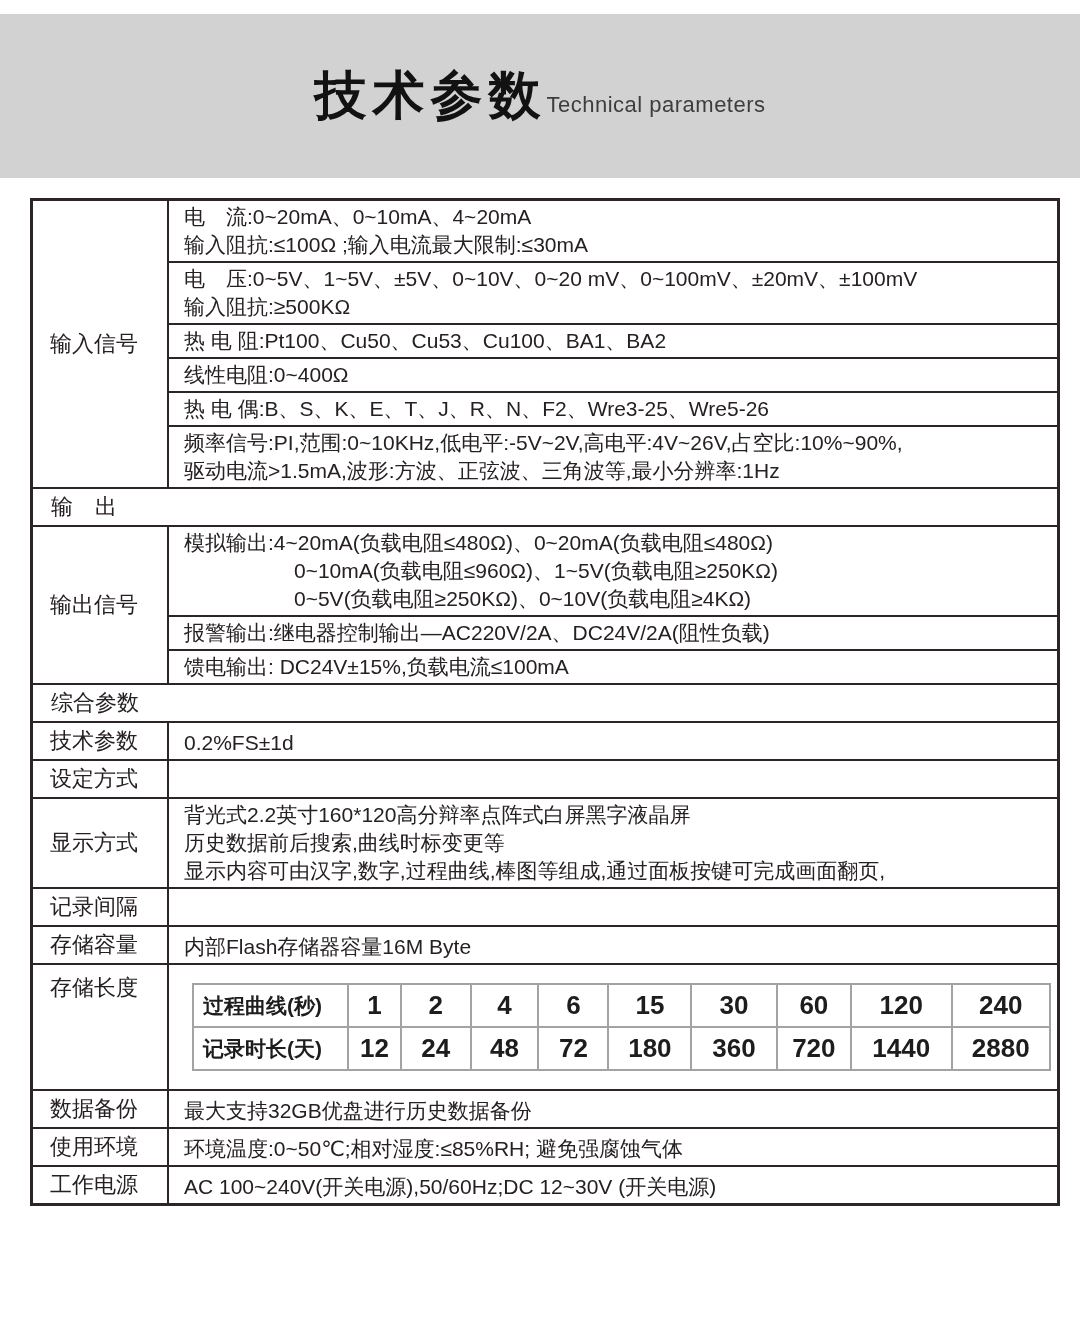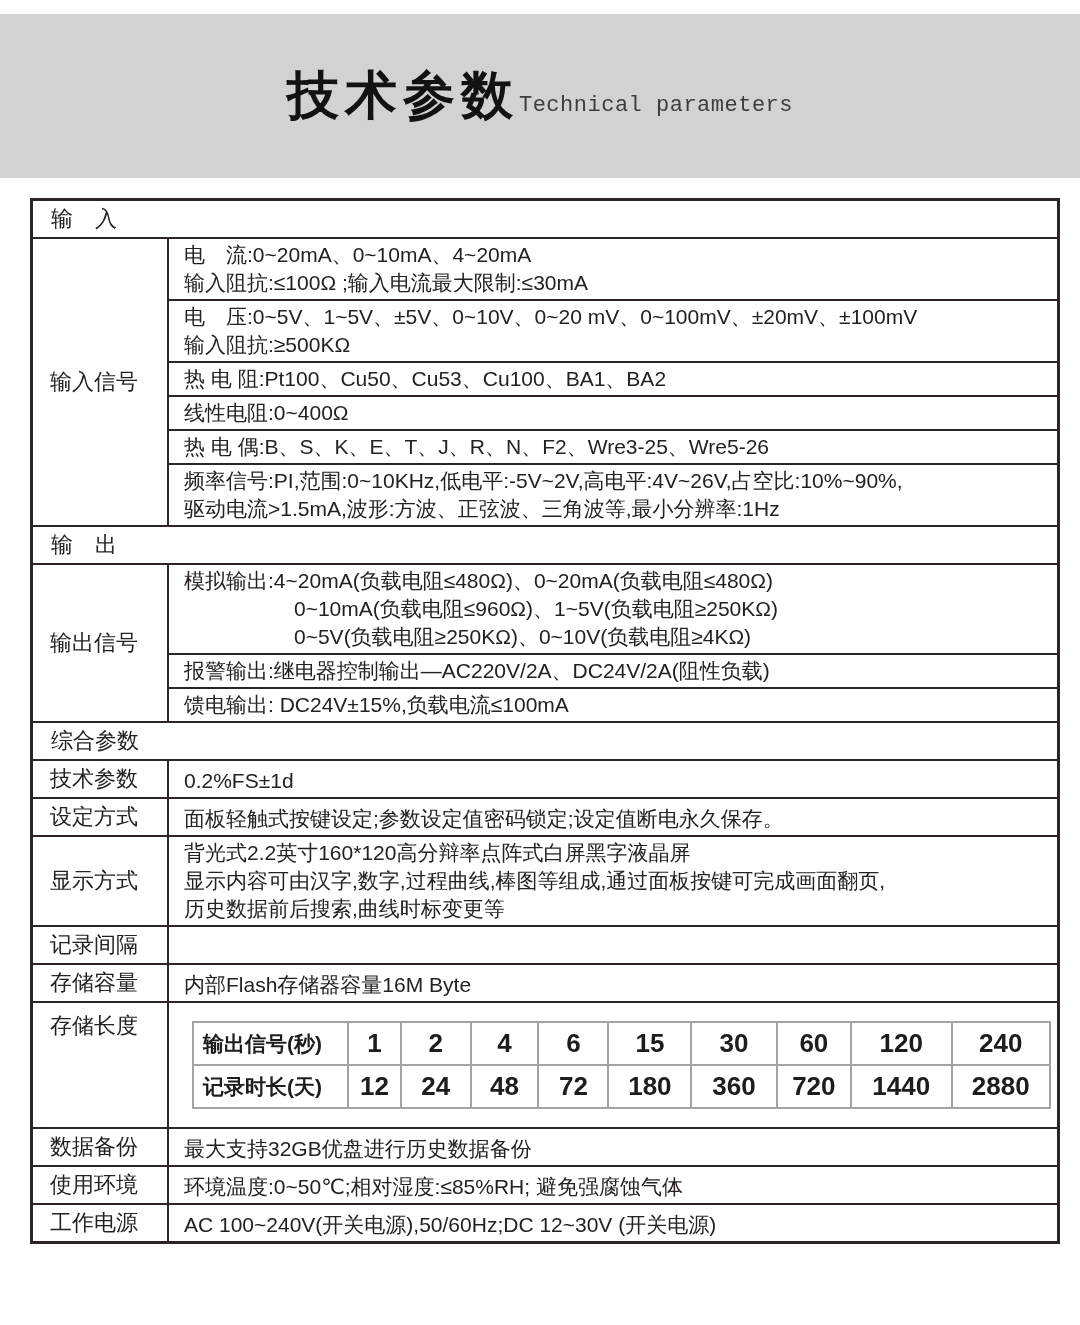--- a/index.html
+++ b/index.html
@@ -13,21 +13,21 @@
   }
   .title-band {
     position:absolute; left:0; top:14px; width:1080px; height:164px;
     background:var(--band,#d2d2d2);
     display:flex; flex-direction:row; align-items:center; justify-content:center;
   }
   .title-zh {
     font-size:52px; font-weight:bold; letter-spacing:6px;
     color:#121212; line-height:1.15;
   }
-  .title-en { font-size:22px; color:#3d3d3d; margin-top:18px; letter-spacing:0.5px;font-family:Liberation Mono, monospace; }
+  .title-en { font-size:22px; color:#3d3d3d; margin-top:18px; letter-spacing:0.5px; }
 
   .spec-table {
     position:absolute; left:30px; top:198px; width:1030px;
     border:3px solid var(--line,#2c2427);
     background:#ffffff;
   }
   .row { display:flex; border-top:2px solid var(--line,#2c2427); font-size:21px; align-items:stretch; }
   .row:first-child { border-top:none; }
 
   .sec-label {
@@ -66,23 +66,20 @@
 </head>
 <body>
 
 <header class="title-band">
   <div class="title-zh">技术参数</div>
   <div class="title-en">Technical parameters</div>
 </header>
 
 <div class="spec-table">
 
-  <div class="row">
-    <div class="sec-label">输　入</div>
-  </div>
 
   <div class="row">
     <div class="label">输入信号</div>
     <div class="items">
       <div class="item">
         <div class="line">电　流:0~20mA、0~10mA、4~20mA</div>
         <div class="line">输入阻抗:≤100Ω ;输入电流最大限制:≤30mA</div>
       </div>
       <div class="item">
         <div class="line">电　压:0~5V、1~5V、±5V、0~10V、0~20 mV、0~100mV、±20mV、±100mV</div>
@@ -131,31 +128,28 @@
 
   <div class="row">
     <div class="label">技术参数</div>
     <div class="content">
       <div class="line">0.2%FS±1d</div>
     </div>
   </div>
 
   <div class="row">
     <div class="label">设定方式</div>
-    <div class="content">
-      <div class="line">面板轻触式按键设定;参数设定值密码锁定;设定值断电永久保存。</div>
-    </div>
   </div>
 
   <div class="row">
     <div class="label">显示方式</div>
     <div class="content">
       <div class="line">背光式2.2英寸160*120高分辩率点阵式白屏黑字液晶屏</div>
+      <div class="line">历史数据前后搜索,曲线时标变更等</div>
       <div class="line">显示内容可由汉字,数字,过程曲线,棒图等组成,通过面板按键可完成画面翻页,</div>
-      <div class="line">历史数据前后搜索,曲线时标变更等</div>
     </div>
   </div>
 
   <div class="row">
     <div class="label">记录间隔</div>
   </div>
 
   <div class="row">
     <div class="label">存储容量</div>
     <div class="content">
@@ -174,21 +168,21 @@
             <col style="width:62px">
             <col style="width:64px">
           <col style="width:76px">
             <col style="width:78px">
             <col style="width:68px">
             <col style="width:92px">
             <col style="width:90px">
         </colgroup>
         <tbody>
             <tr>
-          <td class="ih">输出信号(秒)</td>
+          <td class="ih">过程曲线(秒)</td>
           <td>1</td>
           <td>2</td>
           <td>4</td>
           <td>6</td>
           <td>15</td>
           <td>30</td>
           <td>60</td>
           <td>120</td>
           <td>240</td>
         </tr>

